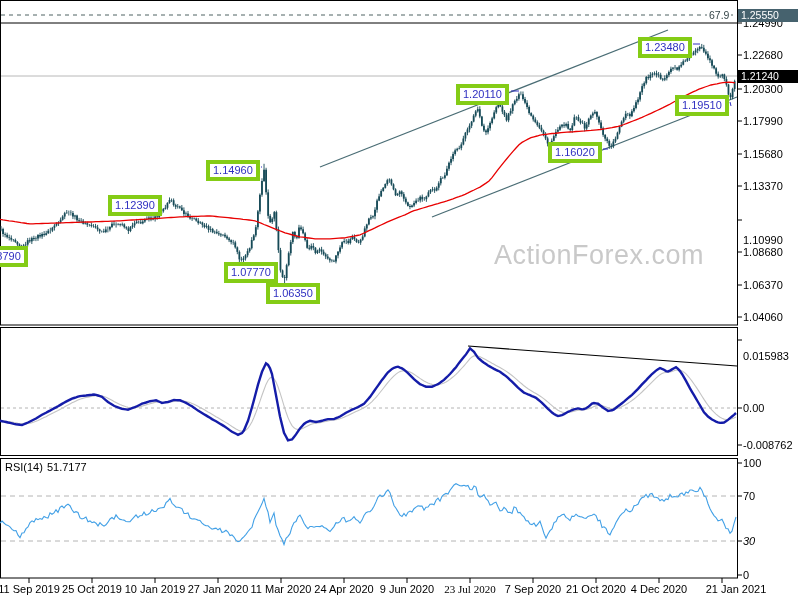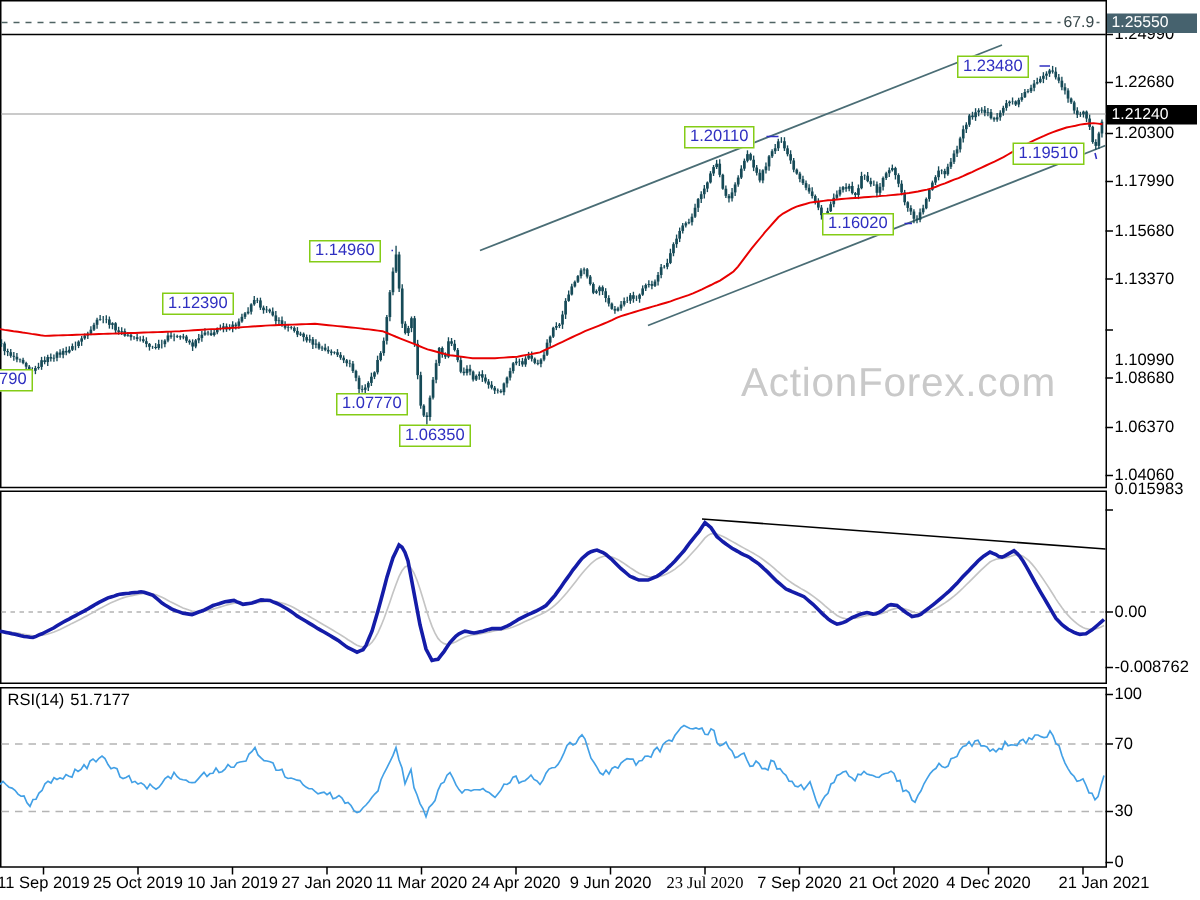--- a/index.html
+++ b/index.html
@@ -13,21 +13,21 @@
   .title .q{margin-left:5px;}
   .indlabel{left:5px;font-size:11px;color:#000;}
   .indlabel span{margin-right:4px;}
   #watermark{left:494px;top:240px;font-size:27px;color:#c9c9c9;z-index:1;letter-spacing:0.5px;}
   #fibnote{left:707px;top:9px;font-size:10.5px;color:#37474a;background:#fff;padding:0 2px;z-index:3;}
   .ylab{position:absolute;left:743px;font-size:11px;color:#000;z-index:4;white-space:nowrap;}
   .xlab{position:absolute;top:583px;font-size:11px;color:#000;z-index:4;white-space:nowrap;transform:translateX(-50%);}
   .tag{position:absolute;left:738px;width:57px;height:13px;font-size:10.5px;line-height:13px;
        color:#fff;padding-left:3px;z-index:5;}
   .callout{position:absolute;height:13px;line-height:12px;font-size:11px;padding:0 3px;
-       background:#fff;border:1px solid #84cc16;color:#2f2fc1;z-index:6;}
+       background:#fff;border:4px solid #84cc16;color:#2f2fc1;z-index:6;}
   #callouts,#yaxis,#xaxis,#tags{position:absolute;left:0;top:0;width:800px;height:600px;z-index:5;pointer-events:none;}
 </style>
 </head>
 <body>
 <div id="app">
 
   <div class="overlay" id="watermark">ActionForex.com</div>
 
   <svg id="plot" width="800" height="600">
       <rect x="0.5" y="0.5" width="737" height="324.5" fill="none" stroke="#000000" stroke-width="1"></rect>
@@ -810,26 +810,26 @@
       <div class="ylab" style="top: 17px;">1.24990</div>
       <div class="ylab" style="top: 49px;">1.22680</div>
       <div class="ylab" style="top: 83px;">1.20300</div>
       <div class="ylab" style="top: 115px;">1.17990</div>
       <div class="ylab" style="top: 148px;">1.15680</div>
       <div class="ylab" style="top: 180px;">1.13370</div>
       <div class="ylab" style="top: 198px; margin-top: 36px;">1.10990</div>
       <div class="ylab" style="top: 246px;">1.08680</div>
       <div class="ylab" style="top: 279px;">1.06370</div>
       <div class="ylab" style="top: 311px;">1.04060</div>
-      <div class="ylab" style="top: 320px; text-align: center;">0.015983</div>
+      <div class="ylab" style="top: 350px; text-align: center;">0.015983</div>
       <div class="ylab" style="top: 402px;">0.00</div>
       <div class="ylab" style="top: 439px;">-0.008762</div>
       <div class="ylab" style="top: 457px;">100</div>
       <div class="ylab" style="top: 490px;">70</div>
-      <div class="ylab" style="top: 535px;">30</div>
+      <div class="ylab" style="top: 535px; font-style: italic;">30</div>
       <div class="ylab" style="top: 569px;">0</div>
     </div>
   <div id="xaxis">
       <div class="xlab" style="left: 29px;">11 Sep 2019</div>
       <div class="xlab" style="left: 92px;">25 Oct 2019</div>
       <div class="xlab" style="left: 155px;">10 Jan 2019</div>
       <div class="xlab" style="left: 218px;">27 Jan 2020</div>
       <div class="xlab" style="left: 281px;">11 Mar 2020</div>
       <div class="xlab" style="left: 344px;">24 Apr 2020</div>
       <div class="xlab" style="left: 407px;">9 Jun 2020</div>

